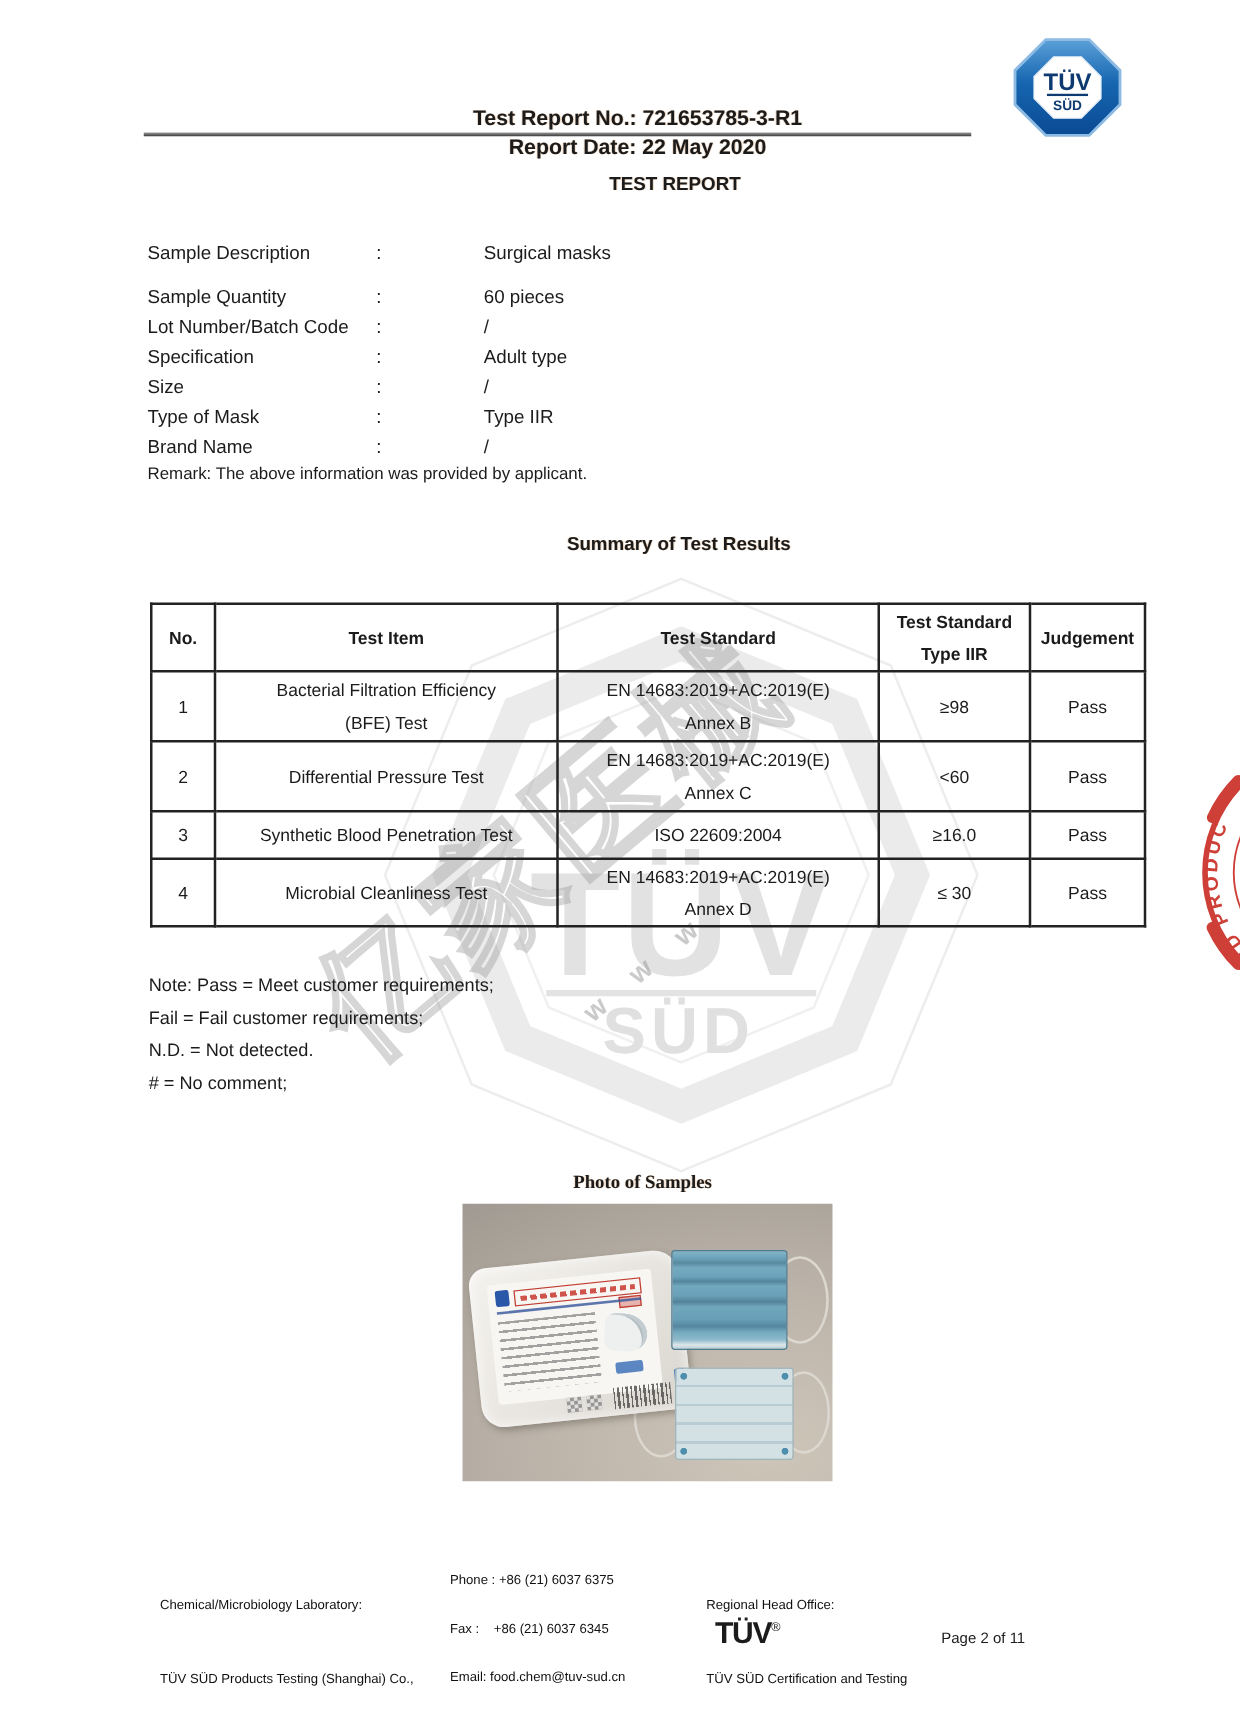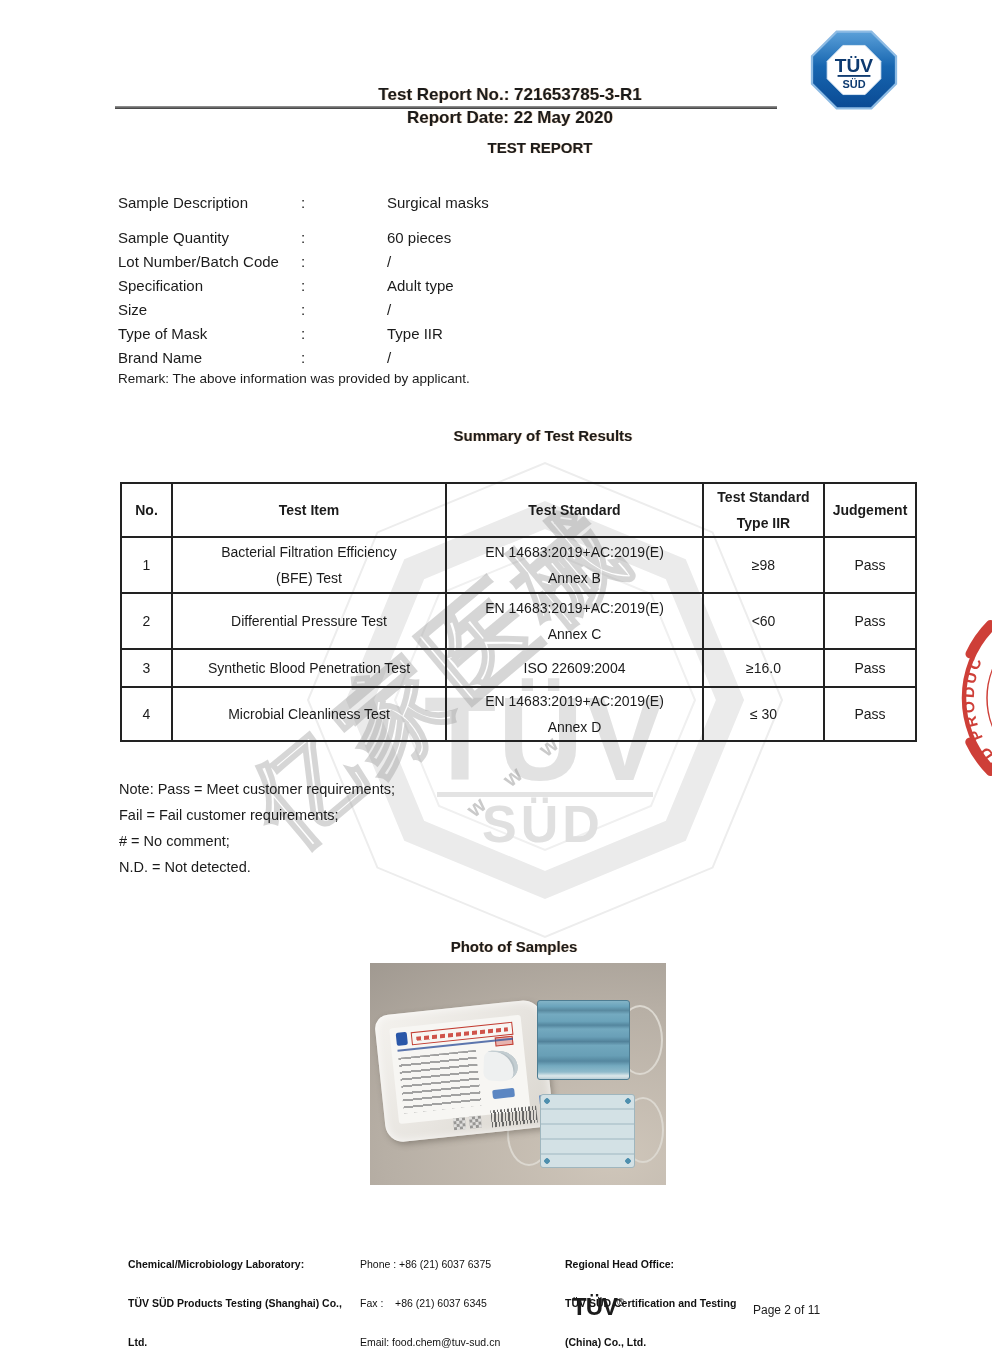--- a/index.html
+++ b/index.html
@@ -44,21 +44,21 @@
   table.results th{font-weight:bold;}
   .col-no{width:51px;} .col-item{width:274px;} .col-std{width:257px;} .col-type{width:121px;} .col-j{width:92px;}
   .rh{height:52px;margin-left:28px;} .r1{height:56px;} .r2{height:56px;} .r3{height:38px;} .r4{height:54px;}
   .cell-line{display:block;line-height:26px;}
 
   
   .notes{position:absolute;left:119px;top:776px;font-size:14.5px;line-height:26px;z-index:2;}
 
   
   .photo-h{position:absolute;left:514px;top:938px;transform:translateX(-50%);
-           font-weight:bold;font-size:15px;z-index:2;}
+           font-weight:bold;font-size:15px;z-index:2;font-family:Liberation Serif, serif;}
   .photo{position:absolute;left:370px;top:963px;width:296px;height:222px;z-index:2;overflow:hidden;
          background:radial-gradient(140% 125% at 82% 88%, #cfc6ba 0%, #b7afa5 55%, #9b948c 100%);}
   .pkg{position:absolute;left:10px;top:44px;width:168px;height:128px;transform:rotate(-6deg);
        background:linear-gradient(135deg,#f4f2ee 0%,#e7e4df 55%,#d9d5ce 100%);
        border-radius:14px 20px 12px 18px;box-shadow:2px 3px 6px rgba(60,55,45,.35), inset 0 0 10px rgba(255,255,255,.8);}
   .pkg-label{position:absolute;left:14px;top:14px;width:132px;height:96px;background:#f7f6f3;border-radius:3px;}
   .pkg-logo{position:absolute;left:6px;top:5px;width:11px;height:13px;background:#2a57a8;border-radius:2px;}
   .pkg-title{position:absolute;left:21px;top:6px;width:100px;height:11px;border:1px solid #c23b30;
        background:repeating-linear-gradient(90deg,rgba(200,55,45,.85) 0 5px,transparent 5px 8px) center/92% 4px no-repeat;}
   .pkg-rule{position:absolute;left:6px;top:22px;width:116px;height:2px;background:#35559b;opacity:.8;}
@@ -88,21 +88,21 @@
        background:
         radial-gradient(circle 2.5px at 6px 6px,#4e8fae 0 2.5px,transparent 3px),
         radial-gradient(circle 2.5px at 87px 6px,#4e8fae 0 2.5px,transparent 3px),
         radial-gradient(circle 2.5px at 6px 66px,#4e8fae 0 2.5px,transparent 3px),
         radial-gradient(circle 2.5px at 87px 66px,#4e8fae 0 2.5px,transparent 3px),
         repeating-linear-gradient(180deg,#d3e1e5 0 13px,#b9ccd3 13px 15px);}
 
   
   .footer{position:absolute;top:1232px;left:0;width:100%;font-size:10.5px;line-height:13px;z-index:2;color:#111;}
   .fcol{position:absolute;white-space:pre;}
-  .fcol .b{font-weight:bold;}
+  .fcol .b{font-weight:normal;margin-top:20px;}
   .f-left{left:128px;} .f-mid{left:360px;} .f-right{left:565px;}
   .tuv-mark{position:absolute;left:572px;top:1293px;font-weight:bold;font-size:24px;letter-spacing:-1px;z-index:2;}
   .tuv-mark sup{font-size:10px;font-weight:normal;}
   .page-num{position:absolute;left:753px;top:1303px;font-size:12px;z-index:2;}
 </style>
 </head>
 <body>
 
 <div class="page">
 
@@ -268,22 +268,22 @@
       </td>
       <td>≤ 30</td>
       <td>Pass</td>
     </tr>
   </tbody>
     </table>
 
   <div class="notes">
     <div>Note: Pass = Meet customer requirements;</div>
     <div>Fail = Fail customer requirements;</div>
+    <div>N.D. = Not detected.</div>
     <div># = No comment;</div>
-    <div>N.D. = Not detected.</div>
   </div>
 
   <div class="photo-h glow">Photo of Samples</div>
   <div class="photo">
     <div class="loop" style="left:139px;top:46px;width:36px;height:62px;"></div>
     <div class="loop" style="left:247px;top:42px;width:42px;height:66px;"></div>
     <div class="loop" style="left:137px;top:139px;width:40px;height:60px;"></div>
     <div class="loop" style="left:252px;top:134px;width:38px;height:62px;"></div>
     <div class="pkg">
       <div class="pkg-label">

